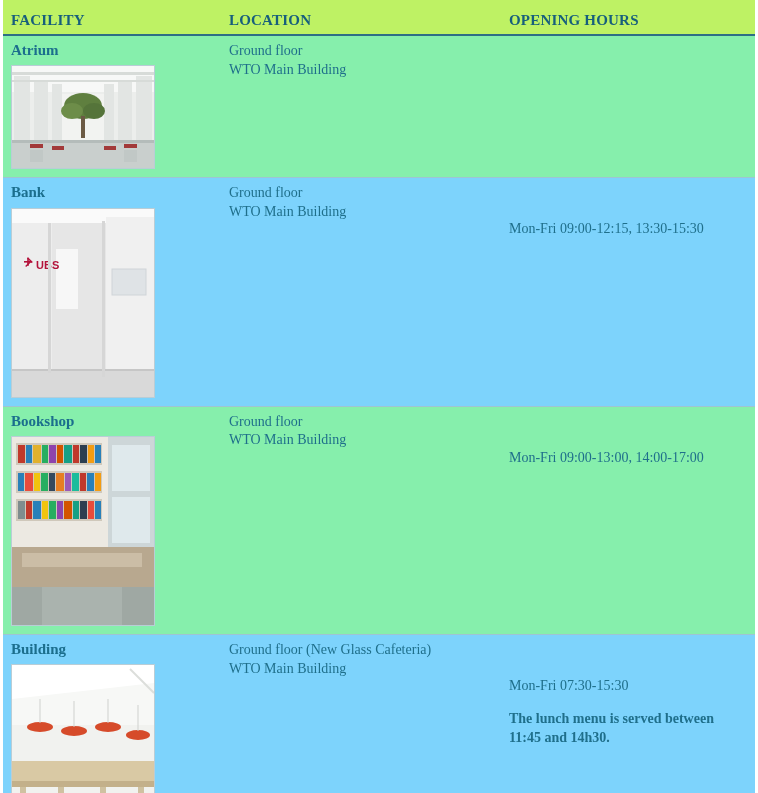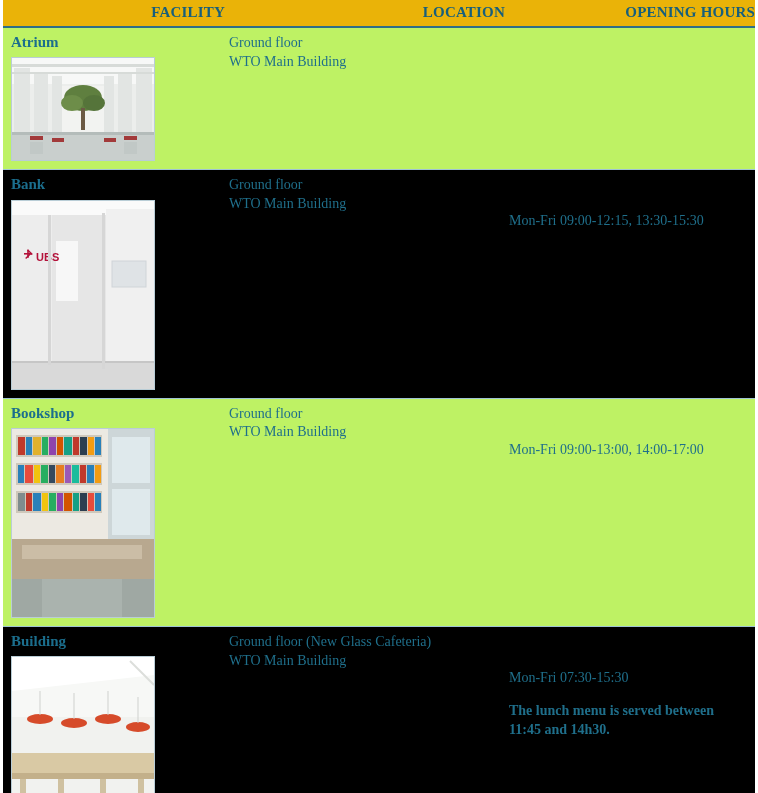--- a/index.html
+++ b/index.html
@@ -24,40 +24,40 @@
     width: 752px;
     margin: 0 3px;
     border-collapse: collapse;
     table-layout: fixed;
   }
   table.facilities col.c-facility { width: 222px; }
   table.facilities col.c-location { width: 280px; }
   table.facilities col.c-hours    { width: 250px; }
 
   thead th {
-    text-align: right;
+    text-align: left;
     font-family: "Liberation Serif", serif;
     font-weight: bold;
     font-size: 15px;
     letter-spacing: 0.2px;
     color: #175f7c;
-    padding: 4px 0 5px 6px;
+    padding: 12px 0 5px 6px;
     border-bottom: 2px solid #2e6e86;
     vertical-align: bottom;
-    background: #eab308;
+    background: #bef264;
   }
   thead th.th-facility { padding-left: 8px; }
   thead th.th-location { padding-left: 4px; }
   thead th.th-hours { padding-left: 4px; }
 
   tbody tr.row-shaded > td {
-    background: #bef264;
+    background: #86efac;
   }
   tbody tr.row-plain > td {
-    background: #000000;
+    background: #7dd3fc;
   }
   tbody td {
     vertical-align: top;
     padding: 6px 6px 8px 8px;
     border-bottom: 1px solid #9fc4d3;
   }
   tbody tr:last-child td {
     border-bottom: 2px solid #2e6e86;
   }
   td.cell-location, td.cell-hours {

